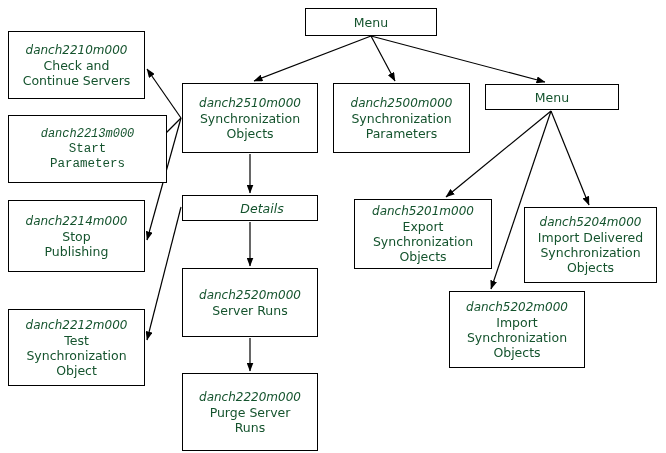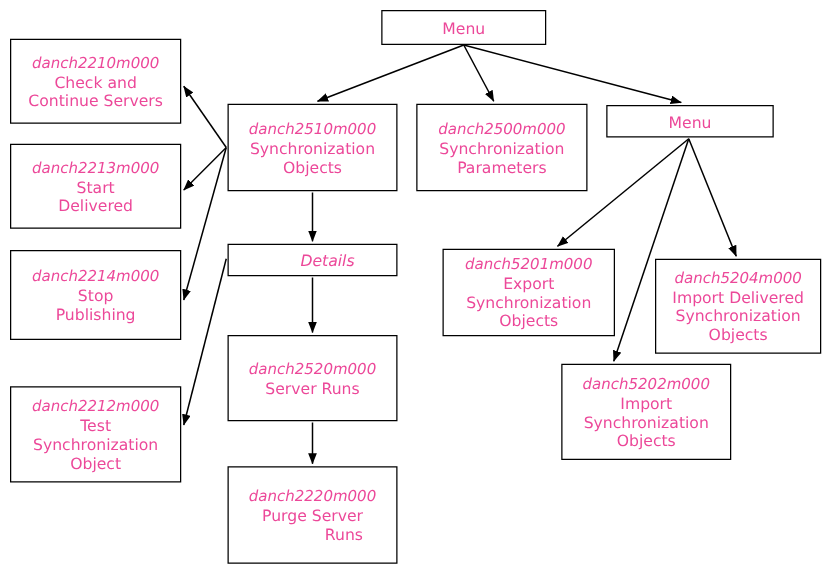--- a/index.html
+++ b/index.html
@@ -18,21 +18,21 @@
   .node {
     position: absolute;
     box-sizing: border-box;
     border: 1px solid #000000;
     background: #ffffff;
     display: flex;
     flex-direction: column;
     align-items: center;
     justify-content: center;
     text-align: center;
-    color: #ec4899;
+    color: #14532d;
     font-size: 12.5px;
     line-height: 15px;
     z-index: 2;
   }
   .node .code {
     font-style: italic;
     font-size: 12px;
     line-height: 15px;
     white-space: nowrap;
   }
@@ -87,24 +87,24 @@
 
   <div id="nodes">
       <div class="node menu" style="left: 305px; top: 8px; width: 132px; height: 28px;">
         <div class="label">Menu</div>
       </div>
       <div class="node" style="left: 8px; top: 31px; width: 137px; height: 68px; justify-content: center;">
         <div class="code">danch2210m000</div>
         <div class="label">Check and
 Continue Servers</div>
       </div>
-      <div class="node" style="left: 8px; top: 115px; width: 137px; height: 68px;">
+      <div class="node" style="left: 8px; top: 115px; width: 159px; height: 68px; font-family: Liberation Mono, monospace;">
         <div class="code">danch2213m000</div>
         <div class="label">Start
-Delivered</div>
+Parameters</div>
       </div>
       <div class="node" style="left: 8px; top: 200px; width: 137px; height: 72px;">
         <div class="code">danch2214m000</div>
         <div class="label">Stop
 Publishing</div>
       </div>
       <div class="node" style="left: 8px; top: 309px; width: 137px; height: 77px;">
         <div class="code">danch2212m000</div>
         <div class="label">Test
 Synchronization
@@ -115,21 +115,21 @@
         <div class="label">Synchronization
 Objects</div>
       </div>
       <div class="node plain" style="left: 182px; top: 195px; width: 136px; height: 26px; padding-left: 24px;">
         <div class="label">Details</div>
       </div>
       <div class="node" style="left: 182px; top: 268px; width: 136px; height: 69px;">
         <div class="code">danch2520m000</div>
         <div class="label">Server Runs</div>
       </div>
-      <div class="node" style="left: 182px; top: 373px; width: 136px; height: 78px; text-align: right;">
+      <div class="node" style="left: 182px; top: 373px; width: 136px; height: 78px;">
         <div class="code">danch2220m000</div>
         <div class="label">Purge Server
 Runs</div>
       </div>
       <div class="node" style="left: 333px; top: 83px; width: 137px; height: 70px; text-align: center;">
         <div class="code">danch2500m000</div>
         <div class="label">Synchronization
 Parameters</div>
       </div>
       <div class="node menu" style="left: 485px; top: 84px; width: 134px; height: 26px;">

